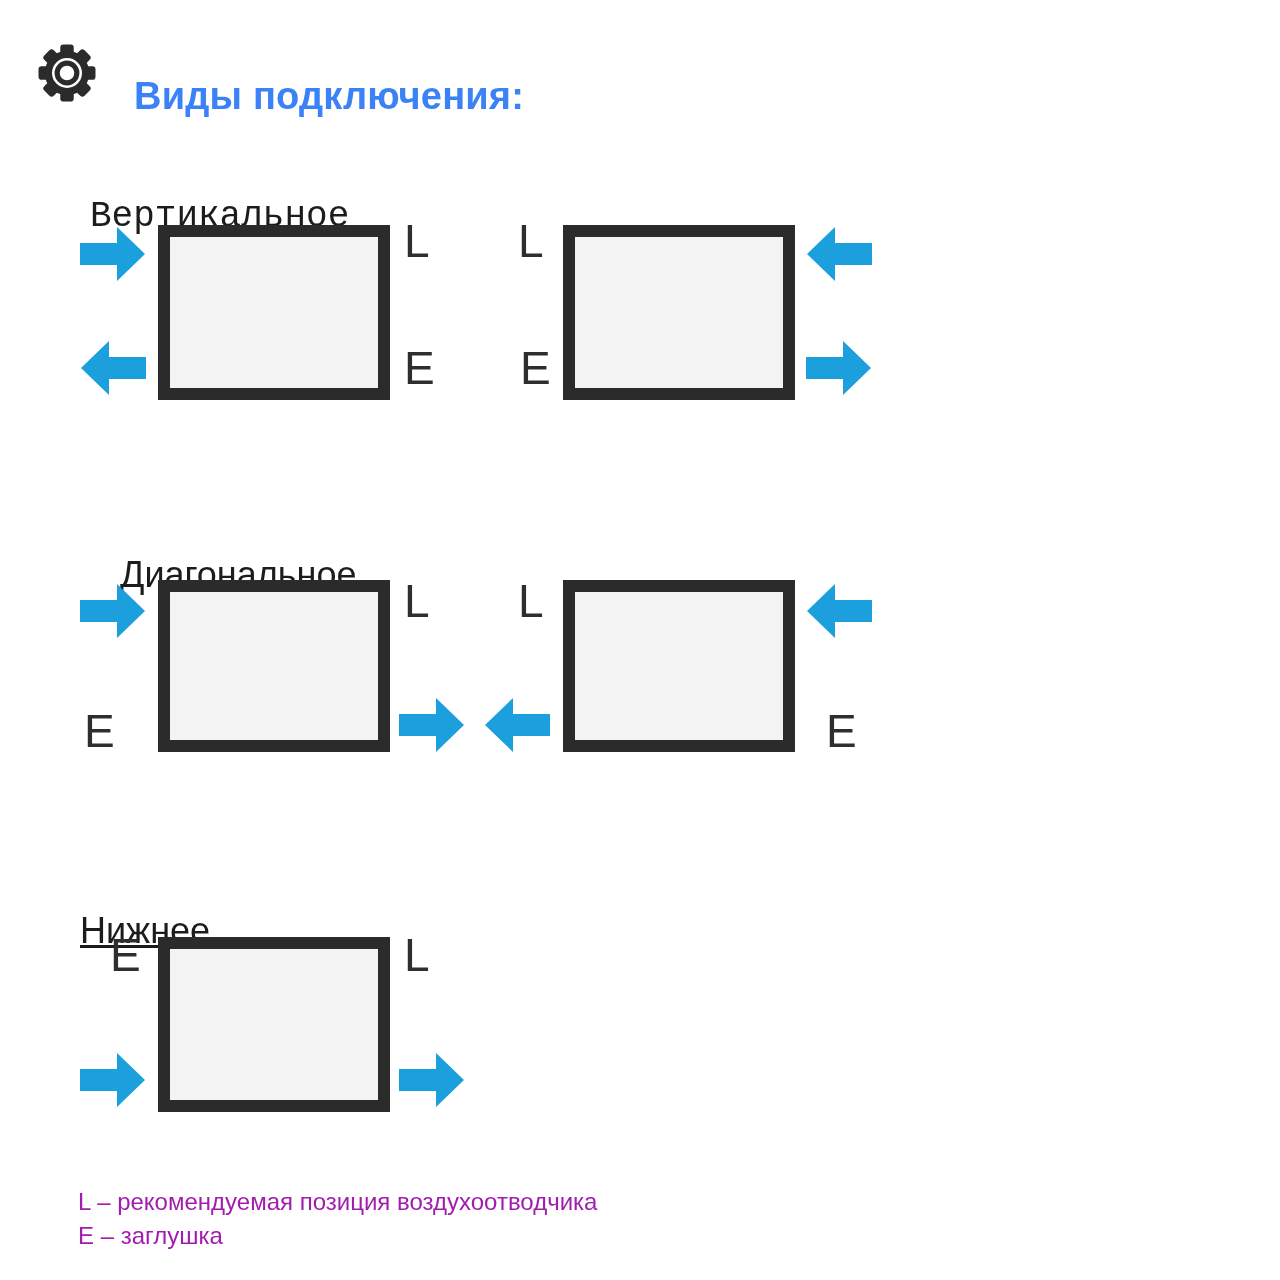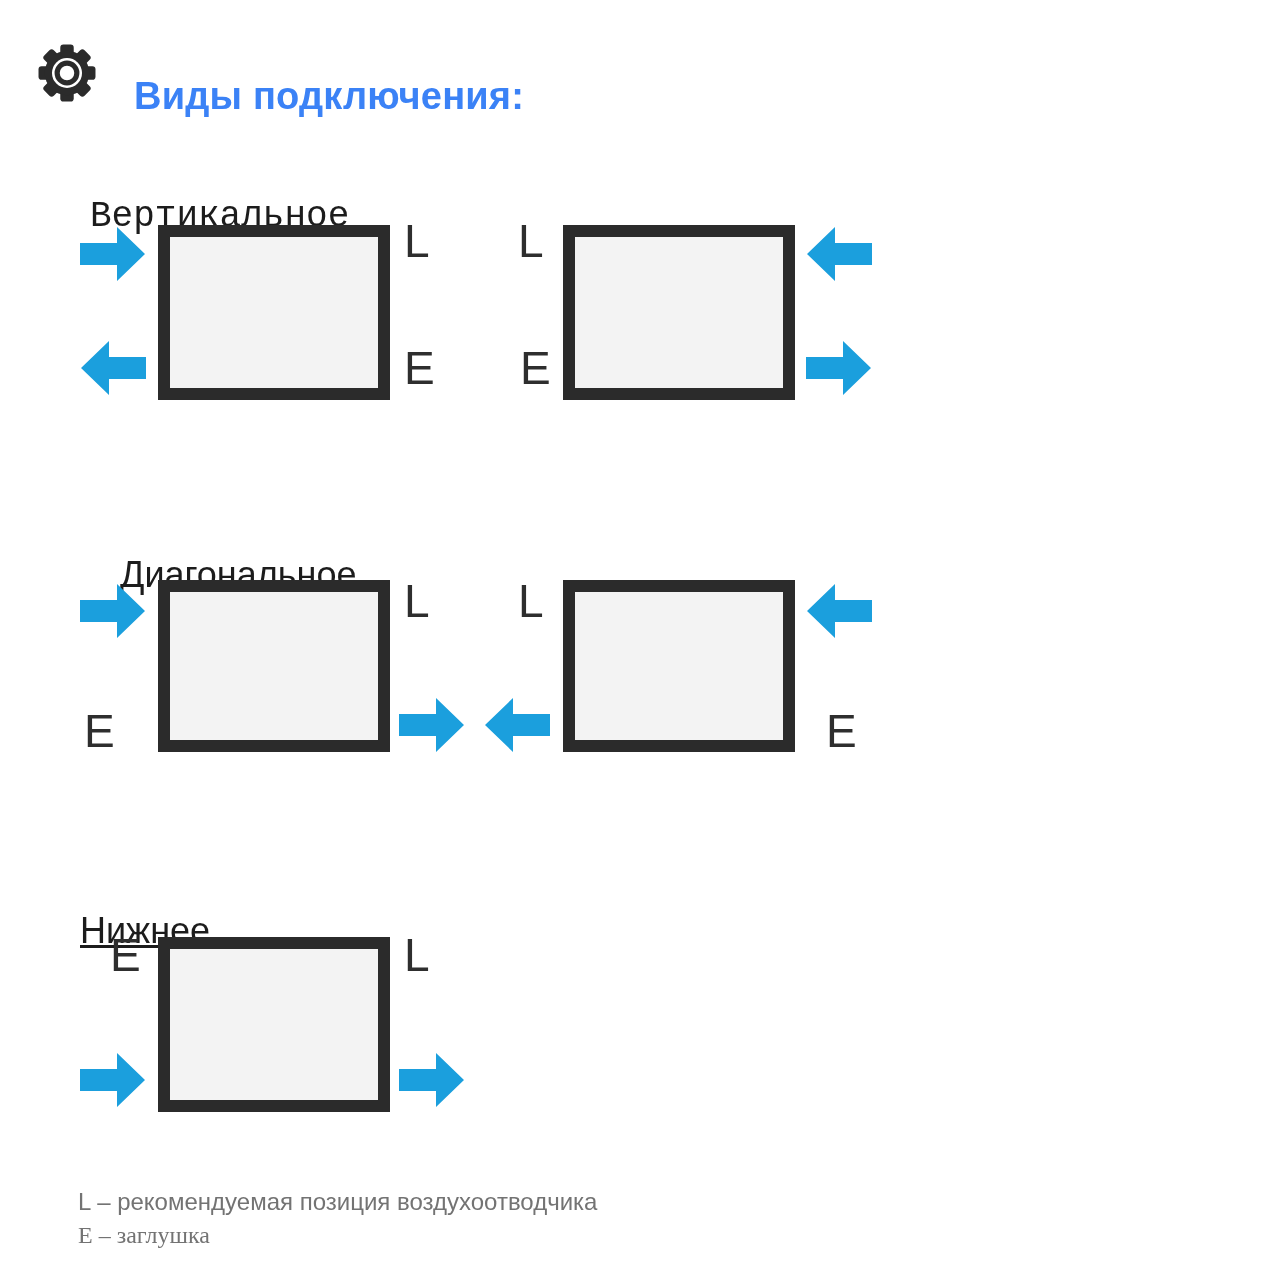--- a/index.html
+++ b/index.html
@@ -38,21 +38,21 @@
     color: #2e2e2e;
   }
   .arrow { position: absolute; width: 66px; height: 56px; }
   .arrow svg { display: block; width: 100%; height: 100%; }
   .arrow.flip svg { transform: scaleX(-1); }
   .arrow polygon { fill: #1b9fdd; }
   .legend-line {
     position: absolute;
     left: 78px;
     font-size: 24px; font-weight: 400;
-    color: #737373;
+    color: #a21caf;
   }
 </style>
 </head>
 <body>
 
 <div>
 
   <div>
     <span class="gear">
       <svg viewBox="0 0 56 56" width="58" height="58" aria-hidden="true">
@@ -151,16 +151,16 @@
     </span>
     <span class="arrow" style="left:399px; top:1052px;">
       <svg viewBox="0 0 66 56">
           <polygon points="0,17 37,17 37,1 65,28 37,55 37,39 0,39"></polygon>
         </svg>
     </span>
   </div>
 
   <div>
     <div class="legend-line" style="top:1188px;">L – рекомендуемая позиция воздухоотводчика</div>
-    <div class="legend-line" style="top:1222px;font-family:Liberation Serif, serif;">E – заглушка</div>
+    <div class="legend-line" style="top:1222px;">E – заглушка</div>
   </div>
 
 </div>
 
 </body></html>

